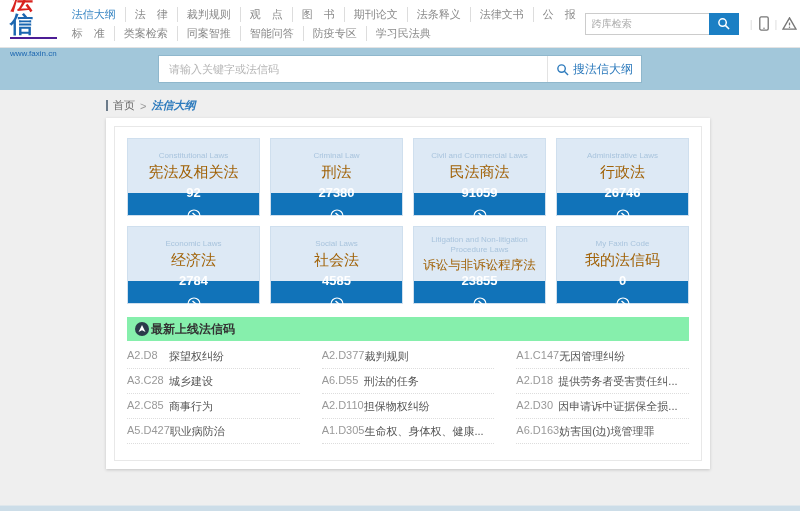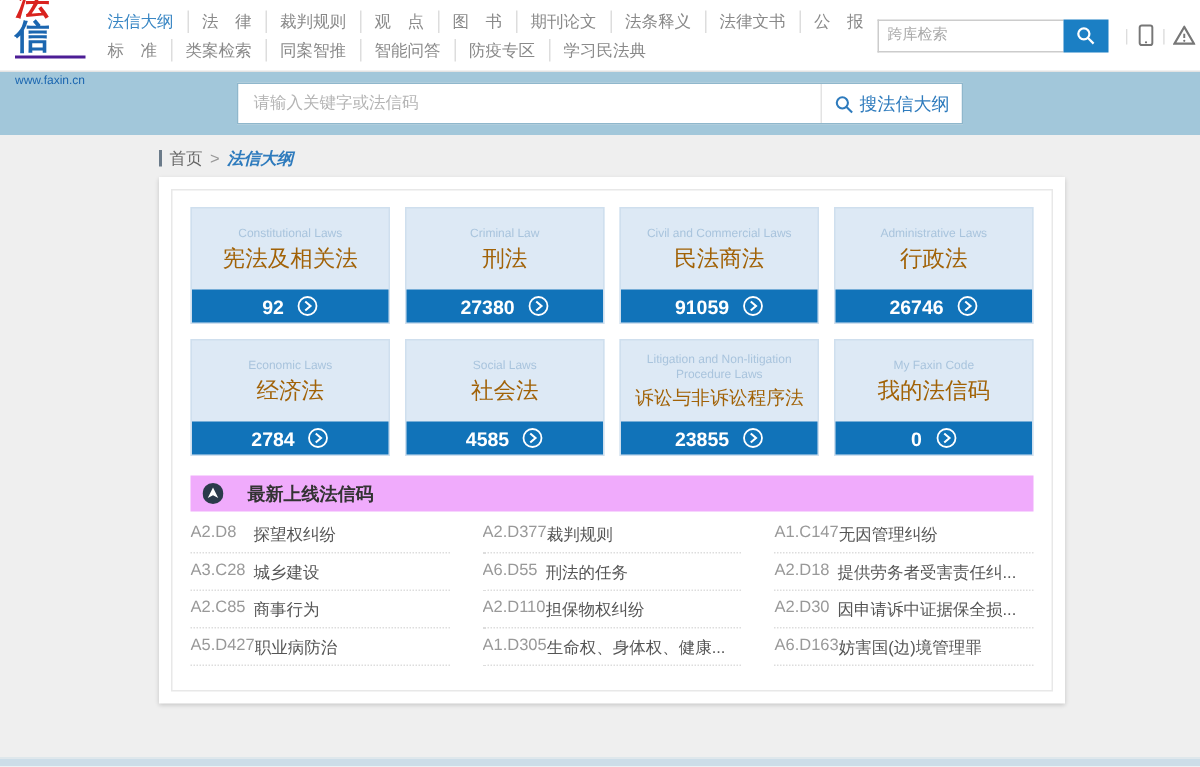--- a/index.html
+++ b/index.html
@@ -45,24 +45,24 @@
   .crumb-current { color:#2e7bbd; font-weight:bold; font-style:italic; cursor:pointer; }
   
   .panel { margin-left:106px; width:604px; background:#fff; box-shadow:0 1px 3px rgba(0,0,0,.18); padding:8px; }
   .panel-inner { border:1px solid #e8e8e8; padding:11px 12px 16px; }
   .cards { display:grid; grid-template-columns:repeat(4,1fr); gap:10px; }
   .card { border:1px solid #cfdfee; background:#dde9f5; cursor:pointer; }
   .card-body { height:54px; display:flex; flex-direction:column; align-items:center; justify-content:center; padding:2px 4px; }
   .card-en { font-size:8px; color:#a9c4dd; text-align:center; line-height:1.25; }
   .card-zh { font-size:15px; color:#a16207; margin-top:2px; white-space:nowrap; }
   .card:nth-child(7) .card-zh { font-size:12.5px; }
-  .card-footer { height:22px; background:#1173b9; color:#fff; display:flex; align-items:center; justify-content:center; gap:9px; }
+  .card-footer { height:22px; background:#1173b9; color:#fff; display:flex; align-items:center; justify-content:center; gap:9px;flex-direction:column; }
   .card-count { font-size:13px; font-weight:bold; }
   
-  .section-header { margin-top:13px; background:#f0abfc; height:24px; display:flex; align-items:center; gap:16px; padding:0 8px; }
+  .section-header { margin-top:13px; background:#86efac; height:24px; display:flex; align-items:center; gap:2px; padding:0 8px; }
   .section-title { font-size:12px; color:#333; font-weight:bold; }
   .latest-list { margin-top:3px; display:grid; grid-template-columns:1fr 1fr 1fr; column-gap:22px; }
   .list-item { display:flex; gap:0; padding:5px 0 4px;
     border-bottom:1px dotted #ddd; font-size:11px; cursor:pointer; overflow:hidden; }
   .item-code { color:#999; min-width:42px; white-space:nowrap; }
   .item-label { color:#555; white-space:nowrap; overflow:hidden; }
   
   .footer-band { position:absolute; bottom:0; left:0; width:800px; height:6px;
     background:#ccdde8; border-top:1px solid #dfe7ec; }
   svg { display:block; }

